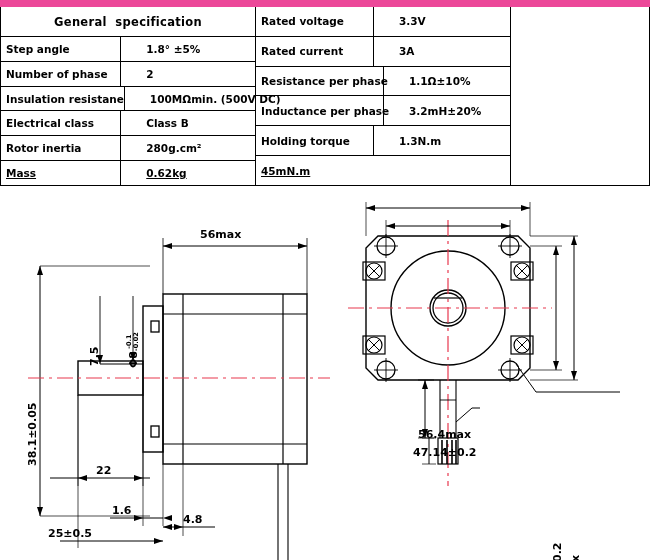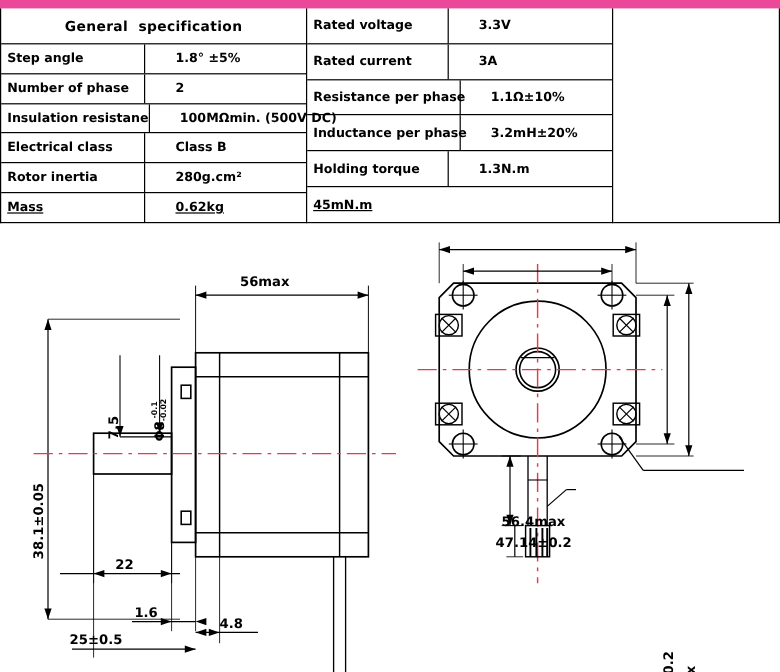--- a/index.html
+++ b/index.html
@@ -233,21 +233,21 @@
           <span>-0.02</span>
         </span>
     </div>
 
     <div class="dim-txt" style="left:96px; top:278px;">22</div>
 
     <div class="dim-txt" style="left:112px; top:318px;">1.6</div>
 
     <div class="dim-txt" style="left:183px; top:327px;">4.8</div>
 
-    <div class="dim-txt" style="left:58px; top:341px;">25±0.5</div>
+    <div class="dim-txt" style="left:48px; top:341px;">25±0.5</div>
   </div>
 
   <div>
     <svg width="320" height="374" viewBox="0 0 320 374" style="position:absolute; left:330px; top:0;">
 
       <path d="M 48,50 L 188,50 L 200,62 L 200,182 L 188,194 L 48,194 L 36,182 L 36,62 Z" fill="none" stroke="#000" stroke-width="1.4"></path>
 
       <circle cx="118" cy="122" r="57" fill="none" stroke="#000" stroke-width="1.4"></circle>
 
       <circle cx="118" cy="122" r="18" fill="none" stroke="#000" stroke-width="1.4"></circle>

